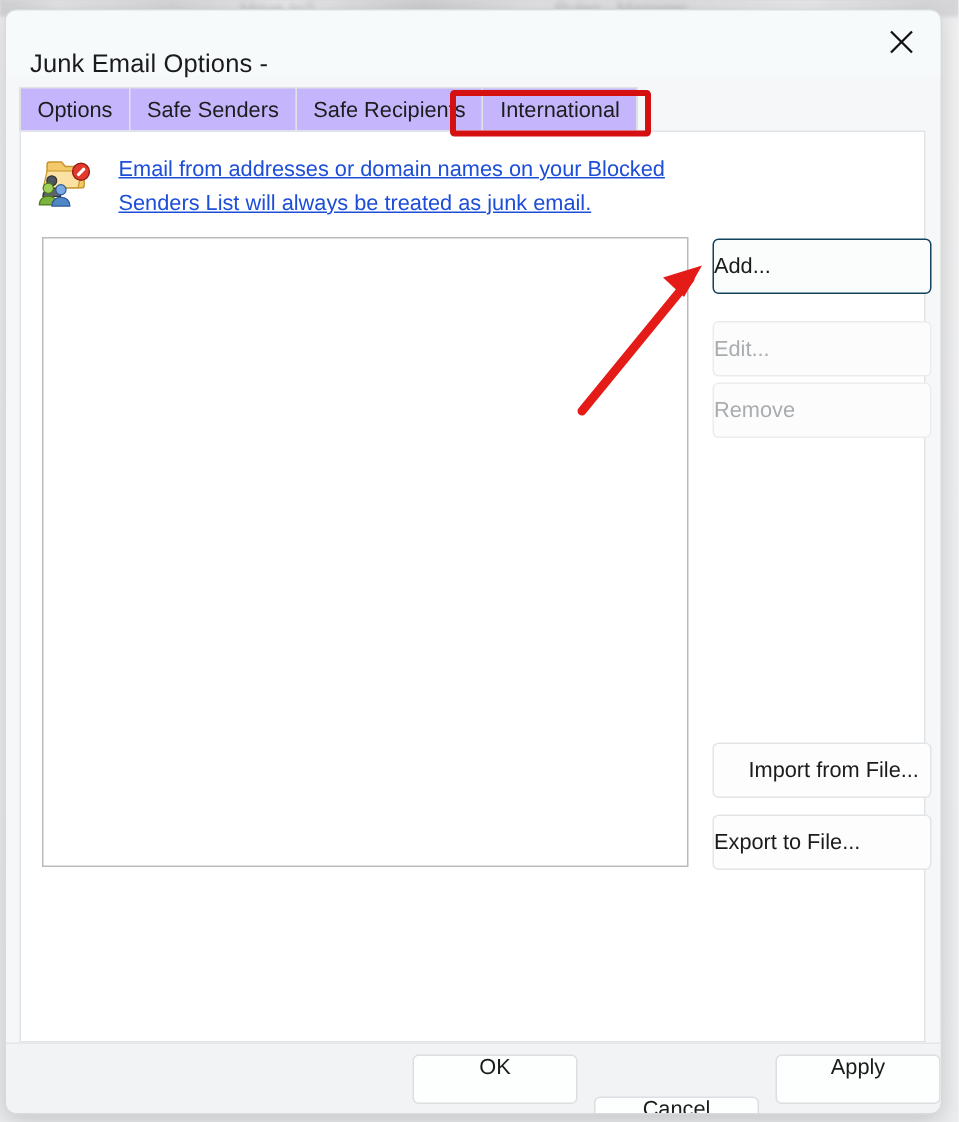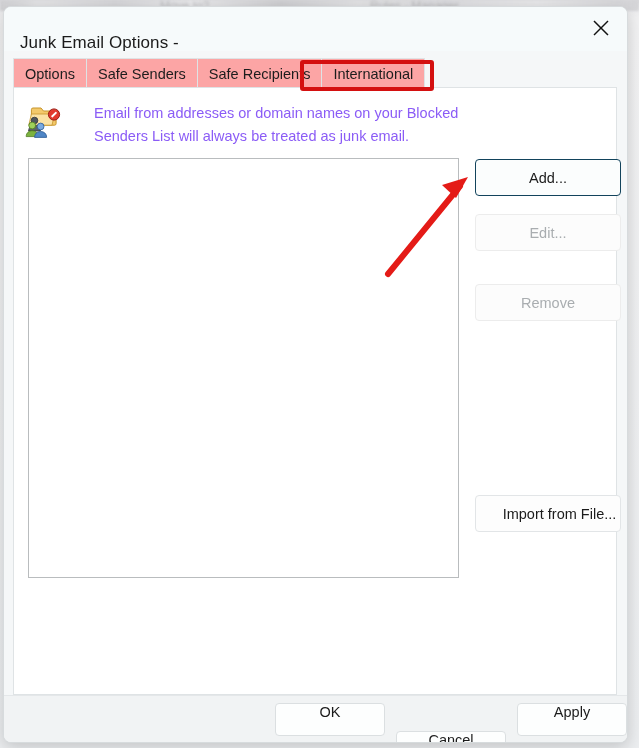--- a/index.html
+++ b/index.html
@@ -93,21 +93,21 @@
     display: flex;
     align-items: flex-end;
   }
   .tab {
     height: 30px;
     padding: 0 11px;
     display: flex;
     align-items: center;
     font-size: 14.5px;
     color: #1d1d1d;
-    background: #fca5a5;
+    background: #c4b5fd;
     border: 1px solid #dfe3e5;
     border-bottom: none;
     box-sizing: border-box;
     white-space: nowrap;
     cursor: pointer;
     margin-right: -1px;
   }
   .tab.active {
     background: #ffffff;
     color: #111;
@@ -149,25 +149,26 @@
     align-items: flex-start;
   }
   #desc-icon {
     width: 36px;
     height: 34px;
     position: relative;
     flex: 0 0 36px;
     margin-top: 2px;
   }
   #desc-text {
-    margin-left: 33px;
+    margin-left: 18px;
     font-size: 14.5px;
     line-height: 23px;
-    color: #8b5cf6;
+    color: #1d4ed8;
     max-width: 404px;
+    text-decoration: underline;
   }
 
   
   #listbox {
     position: absolute;
     left: 14px;
     top: 70px;
     width: 431px;
     height: 420px;
     background: #ffffff;
@@ -181,38 +182,37 @@
     position: absolute;
     left: 461px;
     width: 146px;
     height: 37px;
     background: #fdfdfd;
     border: 1px solid #e2e5e7;
     border-radius: 4px;
     box-sizing: border-box;
     display: flex;
     align-items: center;
-    justify-content: center;
     font-size: 14.5px;
     color: #1b1b1b;
     cursor: pointer;
   }
   .sidebtn.focused {
     border: 1.6px solid #12435c;
     background: #fbfdfd;
   }
   .sidebtn.disabled {
     color: #a9adb0;
     background: #fcfcfc;
     border-color: #ececec;
     cursor: default;
   }
   #btn-add    { top: 71px; }
   #btn-edit   { top: 126px; }
-  #btn-remove { top: 167px; margin-top: 29px; }
+  #btn-remove { top: 167px; }
   #btn-import { top: 407px; padding-left: 23px; }
   #btn-export { top: 455px; }
 
   
   #arrow-annotation {
     position: absolute;
     left: 370px;
     top: 150px;
     width: 110px;
     height: 130px;
@@ -320,20 +320,23 @@
       </div>
     <div class="sidebtn disabled" id="btn-edit">
         <span>Edit...</span>
       </div>
     <div class="sidebtn disabled" id="btn-remove">
         <span>Remove</span>
       </div>
     <div class="sidebtn" id="btn-import">
         <span>Import from File...</span>
       </div>
+    <div class="sidebtn" id="btn-export">
+        <span>Export to File...</span>
+      </div>
   </div>
 
   <div id="arrow-annotation">
     <svg width="110" height="130" viewBox="0 0 110 130" aria-hidden="true">
       <line x1="14" y1="117" x2="86" y2="29" stroke="#e41b17" stroke-width="6" stroke-linecap="round"></line>
       <polygon points="94,20 68,28 82,41" fill="#e41b17"></polygon>
     </svg>
   </div>
 
   <div id="footer">

